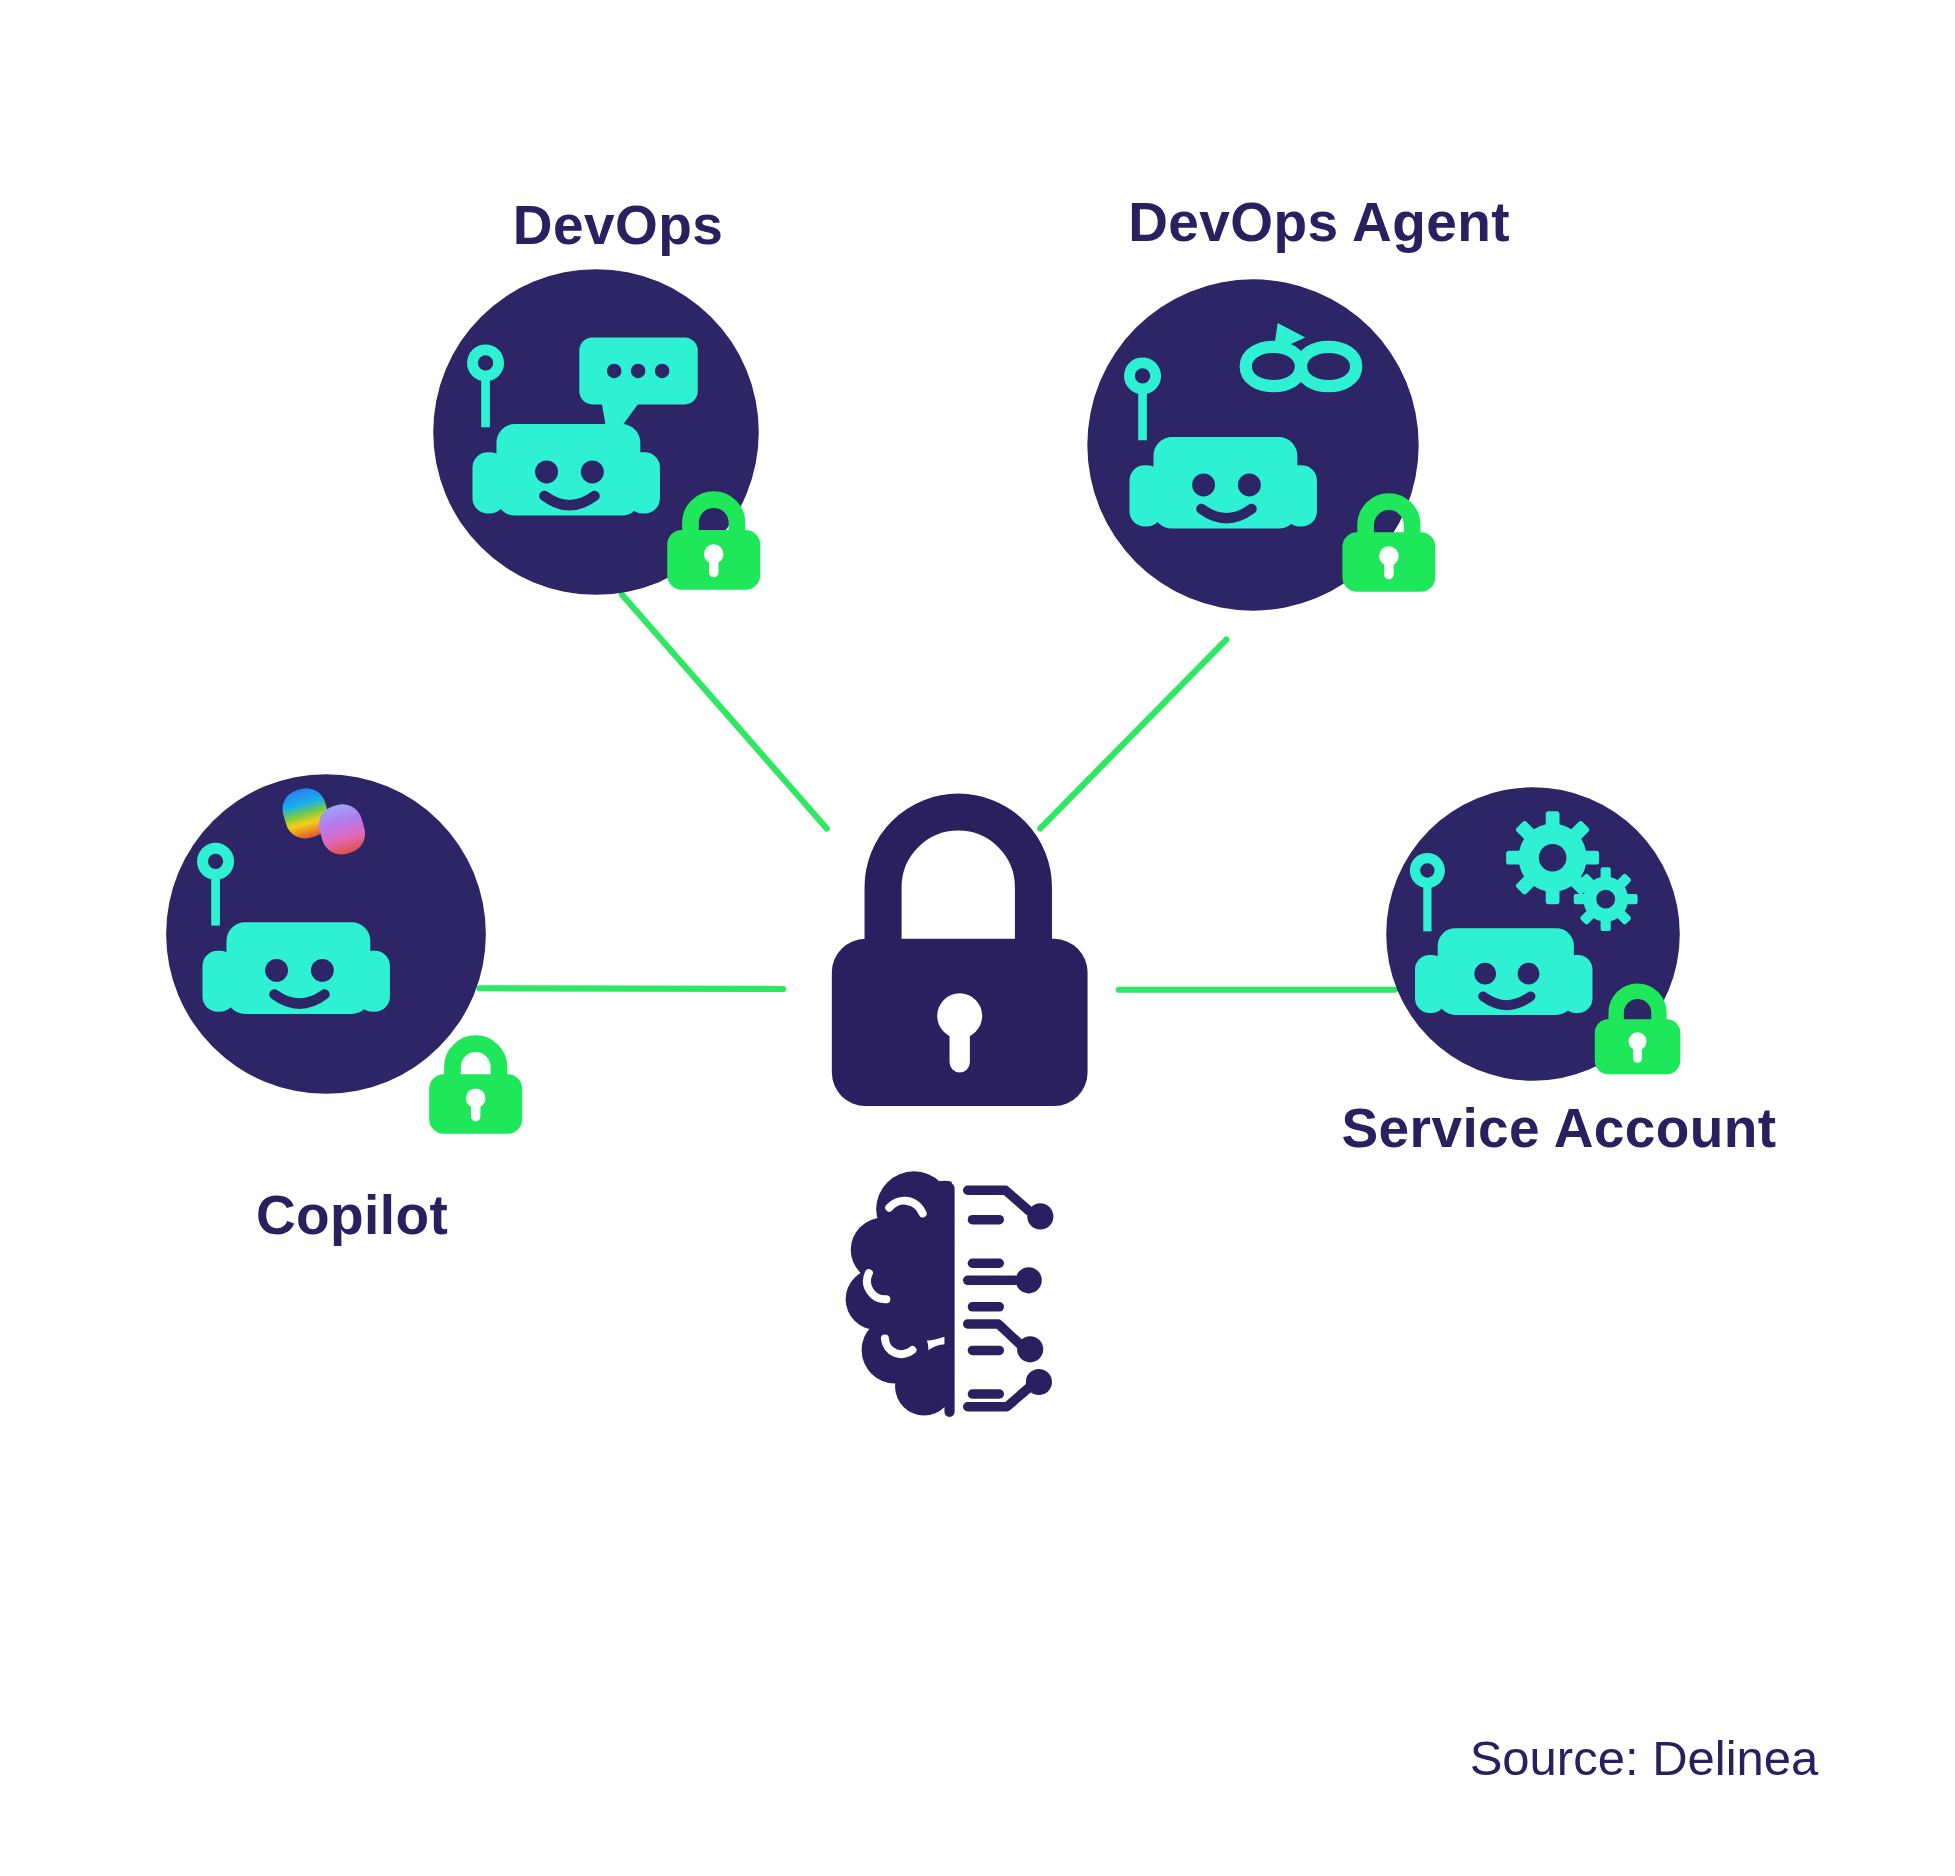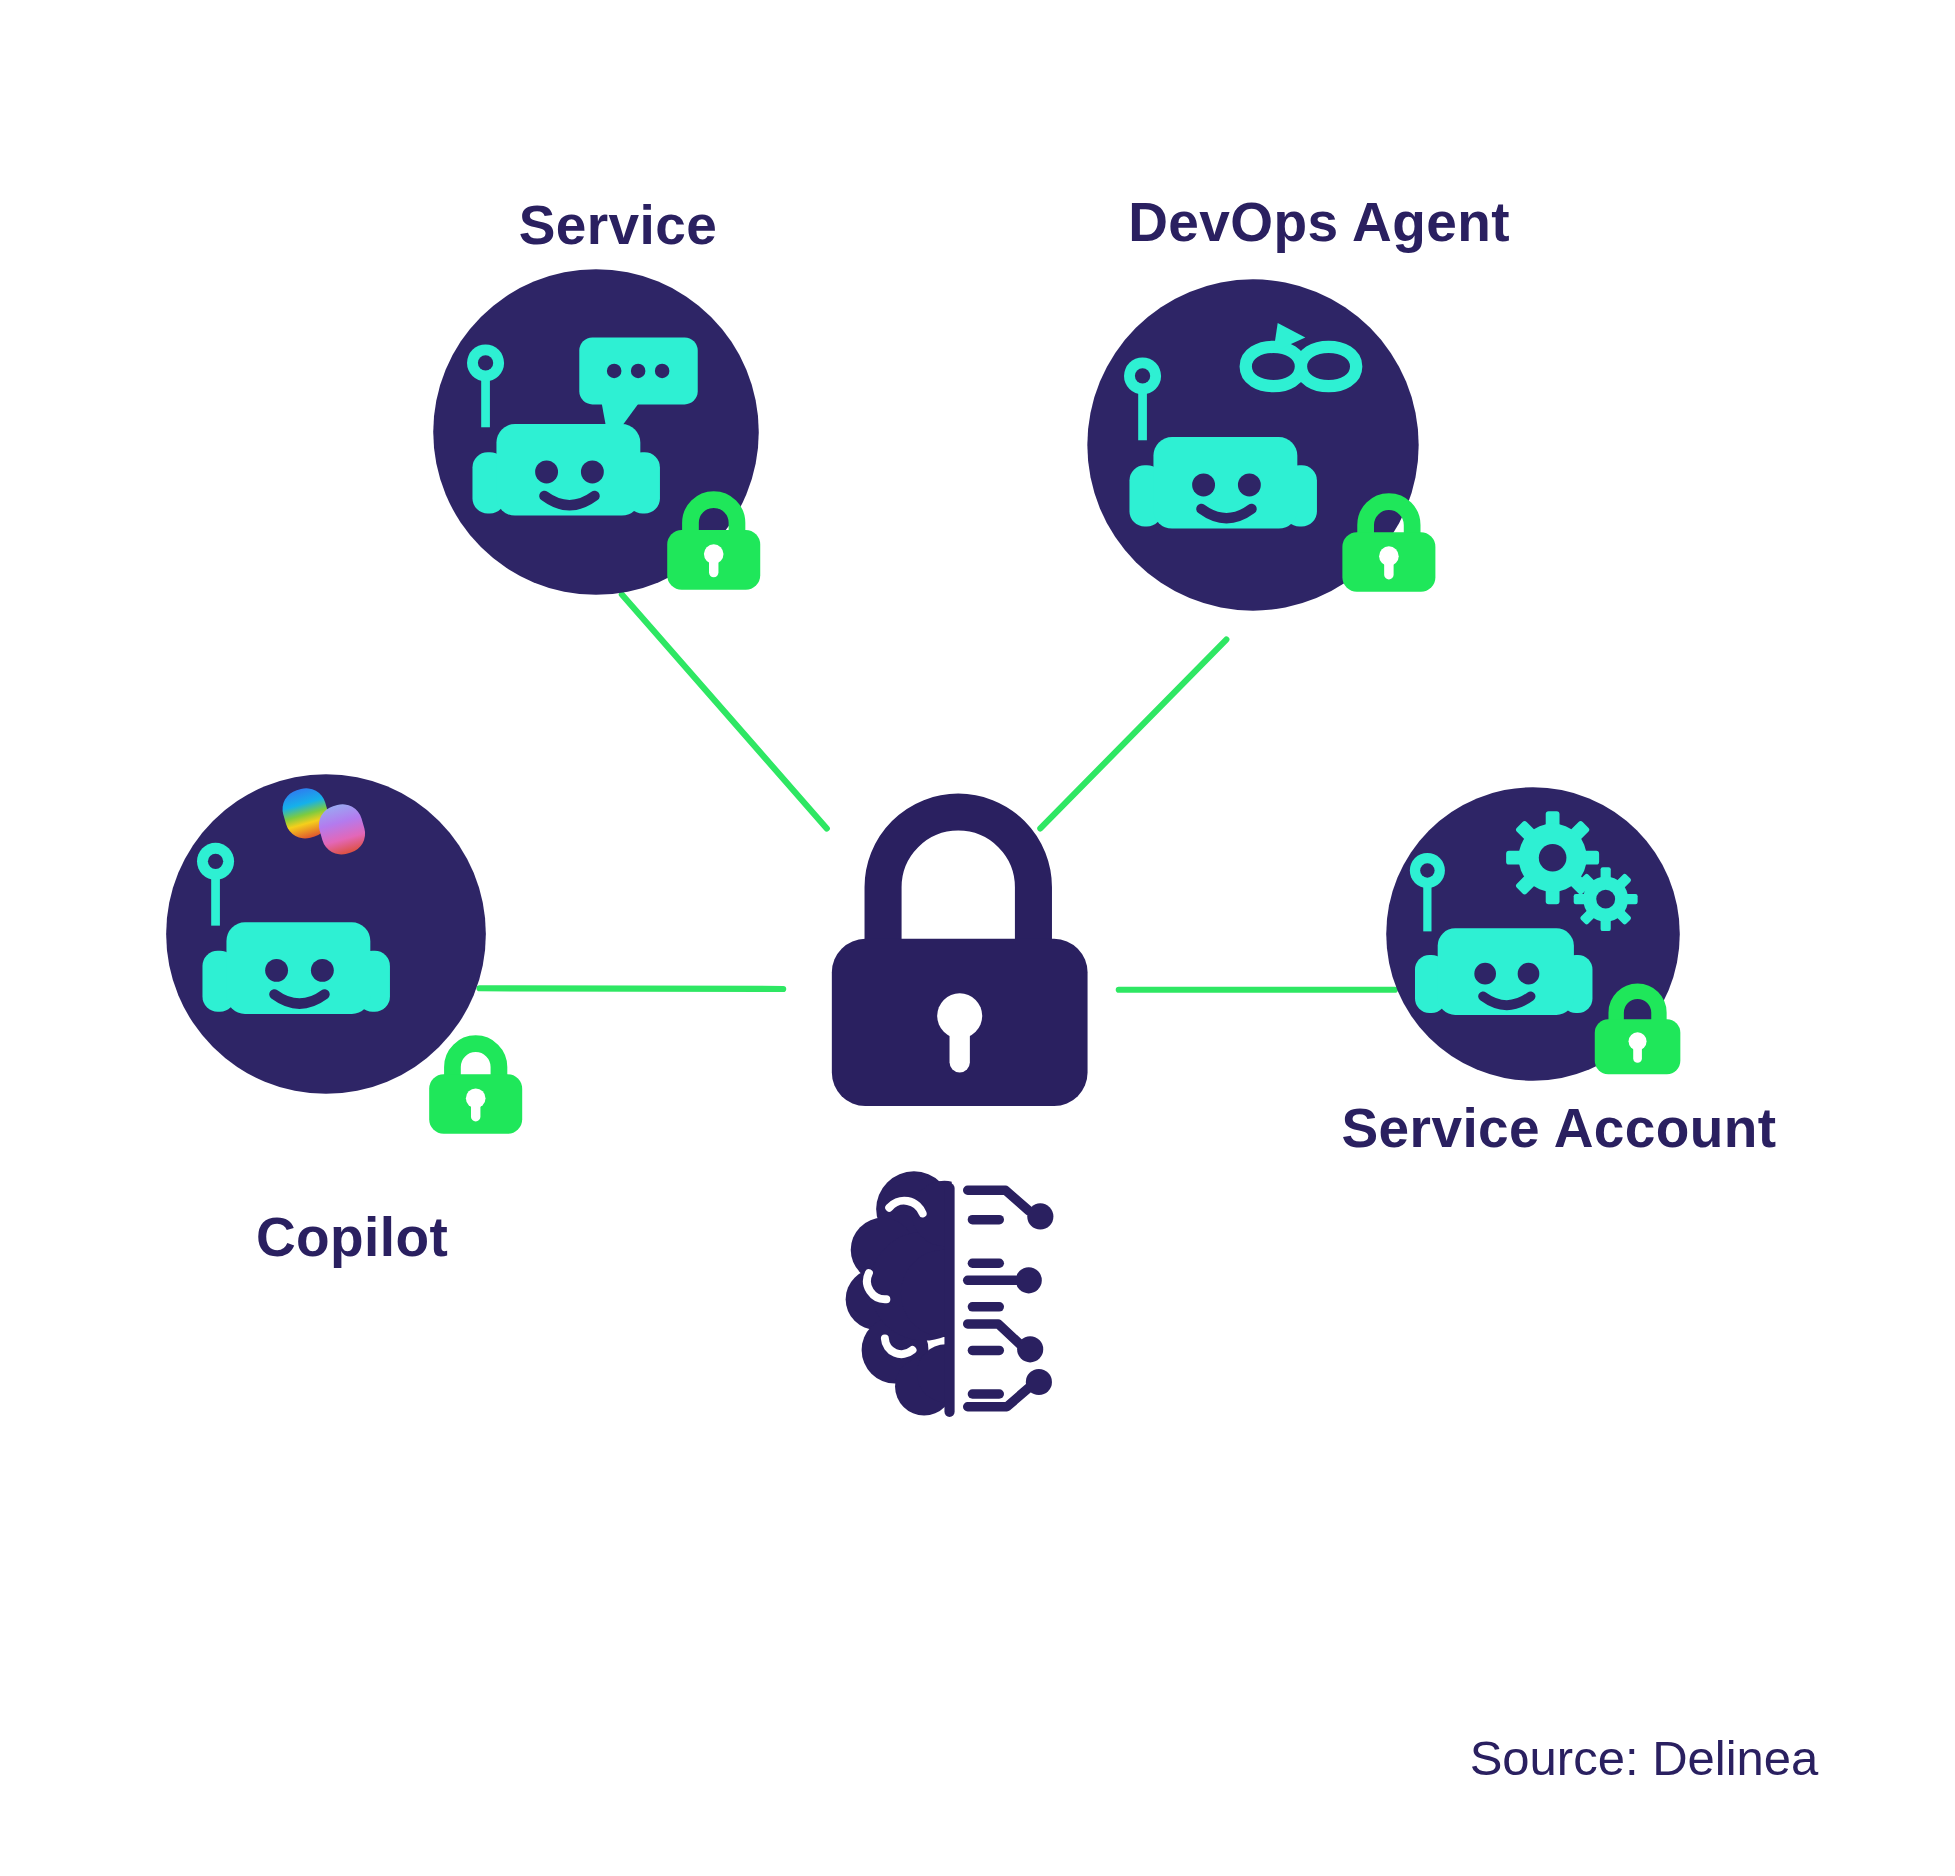--- a/index.html
+++ b/index.html
@@ -21,21 +21,21 @@
     position:absolute;
     transform:translate(-50%,-50%);
     font-weight:700;
     font-size:55px;
     letter-spacing:0.4px;
     color:#2a2060;
     white-space:nowrap;
   }
   .lbl-chatbot{left:618px;top:225px;}
   .lbl-devops{left:1319px;top:222px;}
-  .lbl-copilot{left:352px;top:1215px;margin-top:22px;}
+  .lbl-copilot{left:352px;top:1215px;}
   .lbl-service{left:1559px;top:1128px;}
   .lbl-center{left:952px;top:1453px;}
   .source-note{
     position:absolute;
     left:1644px;top:1758px;
     transform:translate(-50%,-50%);
     font-weight:400;
     font-size:49px;
     color:#2a2060;
     white-space:nowrap;
@@ -216,20 +216,20 @@
       </g>
       <g>
         <use href="#robot" transform="translate(95,170) scale(1.42)"></use>
       </g>
       <g>
         <use href="#greenlock" transform="translate(385,353) scale(0.92)"></use>
       </g>
     </svg>
   </div>
 
-  <div class="lbl lbl-chatbot">Service</div>
+  <div class="lbl lbl-chatbot">DevOps</div>
   <div class="lbl lbl-devops">DevOps Agent</div>
   <div class="lbl lbl-copilot">Copilot</div>
   <div class="lbl lbl-service">Service Account</div>
   <div class="source-note">Source: Delinea</div>
 
 </div>
 
 
 </body></html>

